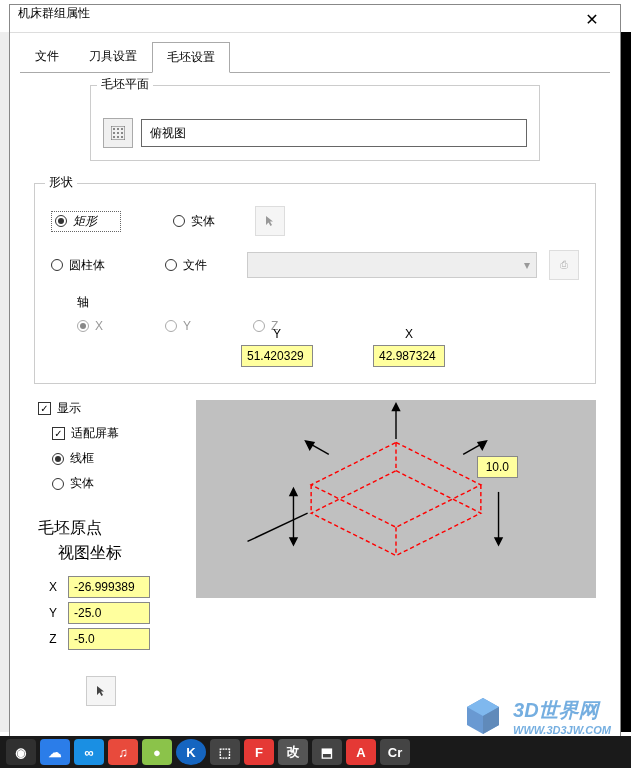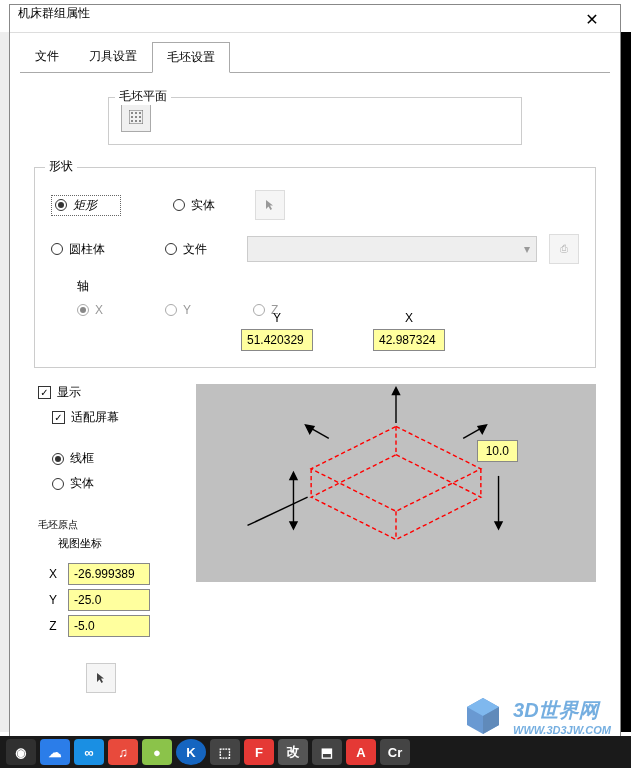--- a/index.html
+++ b/index.html
@@ -5,21 +5,21 @@
     * { box-sizing: border-box; margin: 0; padding: 0; }
     body { font-family: "Microsoft YaHei", Arial, sans-serif; font-size: 12px; color: #000; background: #fff; width: 631px; height: 768px; overflow: hidden; position: relative; }
     .window { position: absolute; left: 9px; top: 4px; width: 612px; height: 756px; border: 1px solid #888; background: #fff; }
     .titlebar { height: 28px; display: flex; align-items: flex-start; justify-content: space-between; padding: 0 8px; border-bottom: 1px solid #ddd; }
     .titlebar .title { font-size: 12px; }
     .close-btn { width: 40px; height: 28px; display: flex; align-items: center; justify-content: center; cursor: pointer; font-size: 16px; }
     .tabs { display: flex; margin: 8px 10px 0 10px; border-bottom: 1px solid #aaa; }
     .tab { padding: 6px 14px; border: 1px solid transparent; border-bottom: none; cursor: pointer; font-size: 12px; }
     .tab.active { border: 1px solid #aaa; border-bottom: 1px solid #fff; background: #fff; position: relative; top: 1px; }
     .panel { padding: 8px 24px 8px 24px; }
-    .plane-group { border: 1px solid #ccc; margin: 16px auto 4px auto; padding: 4px 12px 12px 12px; width: 414px; position: relative; }
+    .plane-group { border: 1px solid #ccc; margin: 4px auto 4px auto; padding: 32px 12px 12px 12px; width: 450px; position: relative; }
     .plane-label { position: absolute; top: -10px; left: 6px; background: #fff; padding: 0 4px; font-size: 12px; }
     .plane-row { display: flex; gap: 8px; align-items: center; }
     .grid-btn { width: 30px; height: 30px; border: 1px solid #aaa; background: #f0f0f0; display: flex; align-items: center; justify-content: center; cursor: pointer; }
     .plane-input { flex: 1; height: 28px; border: 1px solid #666; padding: 0 8px; font-size: 12px; background: #fff; }
     .shape-group { border: 1px solid #ccc; margin-top: 22px; padding: 22px 16px 16px 16px; position: relative; }
     .shape-label { position: absolute; top: -10px; left: 10px; background: #fff; padding: 0 4px; font-size: 12px; }
     .shape-row { display: flex; align-items: center; gap: 12px; margin-bottom: 14px; }
     .radio-item { display: flex; align-items: center; gap: 6px; cursor: pointer; min-width: 70px; }
     .radio-item.boxed { border: 1px dotted #666; padding: 1px 3px; font-style: italic; }
     .radio-circle { width: 12px; height: 12px; border-radius: 50%; border: 1px solid #333; display: inline-flex; align-items: center; justify-content: center; }
@@ -33,22 +33,22 @@
     .axis-sub { margin-left: 26px; font-size: 12px; margin-bottom: 8px; }
     .yellow-box { background: #ffff9e; border: 1px solid #888; padding: 3px 5px; font-size: 12px; display: inline-block; min-width: 72px; }
     .yx-row { display: flex; gap: 60px; margin-left: 190px; margin-top: -6px; }
     .yx-col { display: flex; flex-direction: column; align-items: center; gap: 4px; font-size: 12px; }
     .bottom-area { display: flex; margin-top: 16px; gap: 12px; }
     .left-controls { width: 150px; display: flex; flex-direction: column; gap: 8px; padding-left: 4px; }
     .checkbox-item { display: flex; align-items: center; gap: 6px; cursor: pointer; }
     .checkbox { width: 13px; height: 13px; border: 1px solid #333; display: inline-flex; align-items: center; justify-content: center; font-size: 10px; line-height: 1; }
     .checkbox.checked::after { content: "✓"; color: #000; }
     .origin-group { margin-top: 18px; }
-    .origin-label { font-size: 10px; margin-bottom: 4px; }
-    .origin-sub { font-size: 11px; margin-left: 20px; margin-bottom: 12px; }
+    .origin-label { font-size: 16px; margin-bottom: 4px; }
+    .origin-sub { font-size: 16px; margin-left: 20px; margin-bottom: 12px; }
     .coord-row { display: flex; align-items: center; gap: 8px; margin-bottom: 4px; margin-left: 8px; }
     .coord-row .lbl { width: 14px; text-align: center; }
     .coord-row .yellow-box { min-width: 82px; }
     .preview { flex: 1; background: #c0c0c0; height: 198px; position: relative; overflow: visible; }
     .preview .tooltip { position: absolute; top: 56px; right: 78px; background: #ffff9e; border: 1px solid #888; padding: 3px 8px; font-size: 12px; }
     .preview svg { width: 100%; height: 100%; }
     .bottom-btn { margin-top: 14px; margin-left: 48px; }
     .watermark { position: absolute; bottom: 30px; right: 20px; display: flex; align-items: center; gap: 8px; opacity: 0.7; color: #3b8dd4; font-style: italic; font-weight: bold; font-size: 20px; text-shadow: 1px 1px 0 #fff; }
     .taskbar { position: absolute; bottom: 0; left: 0; right: 0; height: 32px; background: #1a1a1a; display: flex; align-items: center; padding: 0 6px; gap: 4px; }
     .task-icon { width: 30px; height: 26px; border-radius: 4px; display: flex; align-items: center; justify-content: center; color: #fff; font-size: 13px; font-weight: bold; }
@@ -85,20 +85,21 @@
               <circle cx="7" cy="3" r="1" fill="#666"></circle>
               <circle cx="11" cy="3" r="1" fill="#666"></circle>
             <circle cx="3" cy="7" r="1" fill="#666"></circle>
               <circle cx="7" cy="7" r="1" fill="#666"></circle>
               <circle cx="11" cy="7" r="1" fill="#666"></circle>
             <circle cx="3" cy="11" r="1" fill="#666"></circle>
               <circle cx="7" cy="11" r="1" fill="#666"></circle>
               <circle cx="11" cy="11" r="1" fill="#666"></circle>
           </svg>
         </div>
+        <input class="plane-input" value="俯视图" style="">
       </div>
     </div>
 
     <div class="shape-group">
       <span class="shape-label">形状</span>
 
       <div class="shape-row">
         <div class="radio-item boxed">
           <span class="radio-circle selected"></span>
           <span>矩形</span>
@@ -166,21 +167,21 @@
     <div class="bottom-area">
       <div class="left-controls">
         <div class="checkbox-item">
           <span class="checkbox checked"></span>
           <span>显示</span>
         </div>
         <div class="checkbox-item" style="margin-left:14px">
           <span class="checkbox checked"></span>
           <span>适配屏幕</span>
         </div>
-        <div class="radio-item" style="margin-left:14px;margin-top:16px">
+        <div class="radio-item" style="margin-left:14px;margin-top:0">
           <span class="radio-circle selected"></span>
           <span>线框</span>
         </div>
         <div class="radio-item" style="margin-left:14px">
           <span class="radio-circle"></span>
           <span>实体</span>
         </div>
 
         <div class="origin-group">
           <div class="origin-label">毛坯原点</div>

